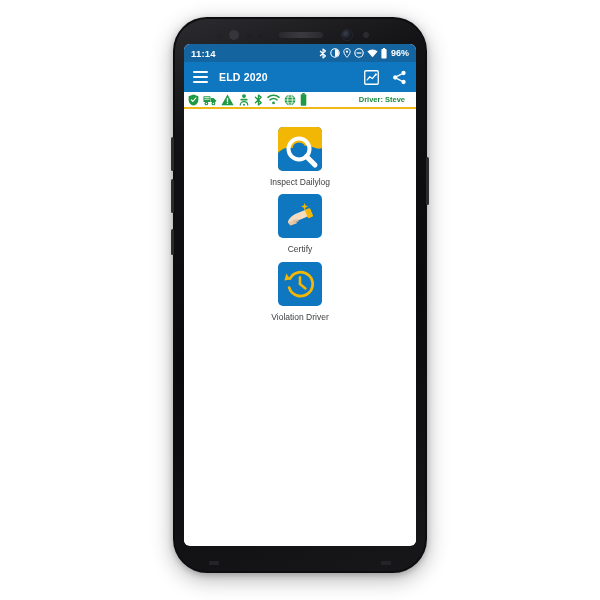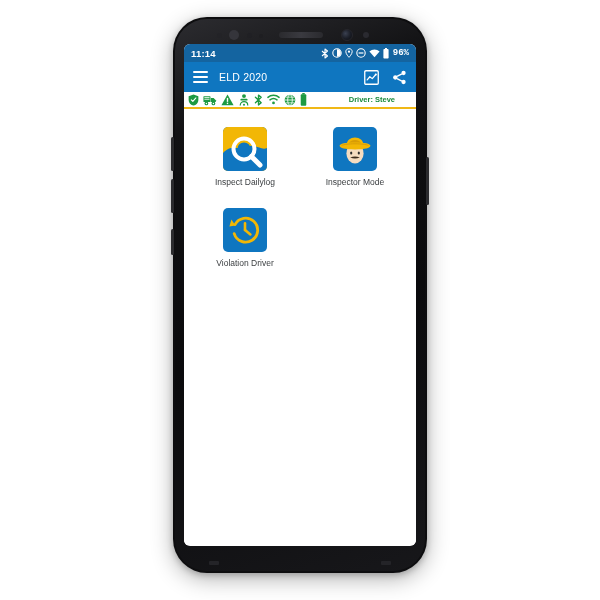--- a/index.html
+++ b/index.html
@@ -119,21 +119,20 @@
   #status-time {
     font-size: 9.5px;
     font-weight: bold;
     letter-spacing: 0.2px;
   }
   #status-icons {
     margin-left: auto;
     display: flex;
     align-items: center;
     gap: 3px;
-    font-family: Liberation Mono, monospace;
   }
   #status-icons svg { display: block; }
   #battery-pct {
     font-size: 9px;
     font-weight: bold;
     margin-left: 1px;
   }
 
   
   #app-bar {
@@ -155,21 +154,21 @@
   #hamburger span {
     display: block;
     height: 2px;
     width: 100%;
     background: #ffffff;
     border-radius: 1px;
   }
   #app-title {
     color: #ffffff;
     font-size: 10.5px;
-    font-weight: normal;
+    font-weight: bold;
     margin-left: 11px;
     letter-spacing: 0.2px;
   }
   #app-bar-actions {
     margin-left: auto;
     display: flex;
     align-items: center;
     gap: 13px;
   }
   #app-bar-actions svg { display: block; cursor: pointer; }
@@ -185,38 +184,38 @@
     border-bottom: 2px solid #f0b816;
   }
   #status-strip-icons {
     display: flex;
     align-items: center;
     gap: 4px;
   }
   #status-strip-icons svg { display: block; }
   #driver-label {
     margin-left: auto;
-    margin-right: 17px;
+    margin-right: 7px;
     color: #188a3c;
     font-size: 7.5px;
     font-weight: bold;
     white-space: nowrap;
   }
 
   
   #grid-area {
     background: #ffffff;
     padding: 18px 6px 0 6px;
     height: 435px;
     box-sizing: border-box;
   }
   #app-grid {
     display: grid;
-    grid-template-columns: repeat(2, 1fr);
-    row-gap: 21px;
+    grid-template-columns: repeat(1, 1fr);
+    row-gap: 7px;
   }
   .app-cell {
     display: flex;
     flex-direction: column;
     align-items: center;
     cursor: pointer;
   }
   .app-tile {
     width: 44px;
     height: 44px;
@@ -393,38 +392,36 @@
                 <path d="M0 26 C9 16 16 24 24 20 C32 16 38 24 44 21 L44 44 L0 44 Z" fill="#0f76c0"></path>
                 <circle cx="21" cy="22" r="10.5" fill="none" stroke="#ffffff" stroke-width="4"></circle>
                 <line x1="28.4" y1="29.4" x2="37" y2="38" stroke="#ffffff" stroke-width="5" stroke-linecap="round"></line>
                 <circle cx="21" cy="22" r="6.6" fill="#0f76c0"></circle>
               </svg>
             </div>
             <div class="app-label">Inspect Dailylog</div>
           </div>
 
 
-
-
-
           <div class="app-cell">
             <div class="app-tile">
-              <svg width="36" height="34" viewBox="0 0 36 34">
-                <ellipse cx="18" cy="21.5" rx="8.6" ry="10" fill="#f5dcc0"></ellipse>
-                <path d="M9.6 13.2 C9.6 8.4 13.4 5.6 18 5.6 C22.6 5.6 26.4 8.4 26.4 13.2 Z" fill="#f2b705"></path>
-                <path d="M11.4 12.2 C12.6 9.2 15 8 18 8 C21 8 23.4 9.2 24.6 12.2 Z" fill="#d89c05"></path>
-                <path d="M2.6 13.8 C2.6 11.6 8.4 10.4 18 10.4 C27.6 10.4 33.4 11.6 33.4 13.8 C33.4 16.2 27.6 17.4 18 17.4 C8.4 17.4 2.6 16.2 2.6 13.8 Z" fill="#f2b705"></path>
-                <path d="M4.6 13.4 C7 12.4 12 11.8 18 11.8 C24 11.8 29 12.4 31.4 13.4" fill="none" stroke="#d89c05" stroke-width="1"></path>
-                <ellipse cx="14.2" cy="21" rx="1.1" ry="1.5" fill="#2b2b2b"></ellipse>
-                <ellipse cx="21.8" cy="21" rx="1.1" ry="1.5" fill="#2b2b2b"></ellipse>
-                <path d="M13.2 25.4 Q18 23.8 22.8 25.4 Q18 27.6 13.2 25.4 Z" fill="#3a2a1c"></path>
+              <svg width="34" height="34" viewBox="0 0 34 34">
+                <path d="M5 23.5 C5 20 9 16.5 13.5 14.5 L24 10.2 L27 16.5 L15 21.5 C12 22.8 9 24.6 7.4 26.2 Z" fill="#f5dcc0"></path>
+                <path d="M5.2 23.8 L7.6 26.4 L14 24.2 L12 20.6 Z" fill="#e7c9a6"></path>
+                <rect x="23.2" y="9.6" width="5.6" height="9.2" rx="1.2" fill="#f2b705" transform="rotate(-22 26 14)"></rect>
+                <line x1="10" y1="22.2" x2="14.5" y2="20.3" stroke="#d8b590" stroke-width="0.9"></line>
+                <line x1="11" y1="24" x2="15.6" y2="22" stroke="#d8b590" stroke-width="0.9"></line>
+                <path d="M20.6 6.6 L21.6 4 L22.6 6.6 L25.2 7.6 L22.6 8.6 L21.6 11.2 L20.6 8.6 L18 7.6 Z" fill="#f2b705"></path>
               </svg>
             </div>
-            <div class="app-label">Inspector Mode</div>
+            <div class="app-label">Certify</div>
           </div>
+
+
+
 
           <div class="app-cell">
             <div class="app-tile">
               <svg width="32" height="32" viewBox="0 0 32 32">
                 <path d="M6 10.6 A12 12 0 1 1 5.2 19.6" fill="none" stroke="#f2b705" stroke-width="2.8" stroke-linecap="round"></path>
                 <path d="M2.4 5.4 L6.4 11.4 L0.4 12.6 Z" fill="#f2b705"></path>
                 <line x1="16" y1="16" x2="16" y2="9.4" stroke="#f2b705" stroke-width="2.6" stroke-linecap="round"></line>
                 <line x1="16" y1="16" x2="21.4" y2="20.4" stroke="#f2b705" stroke-width="2.6" stroke-linecap="round"></line>
               </svg>
             </div>

